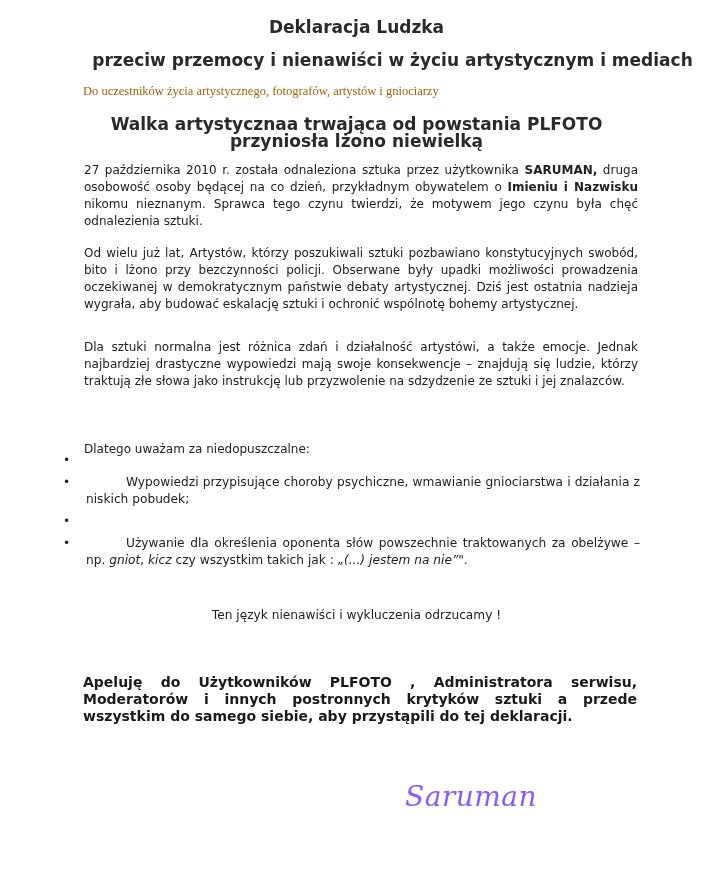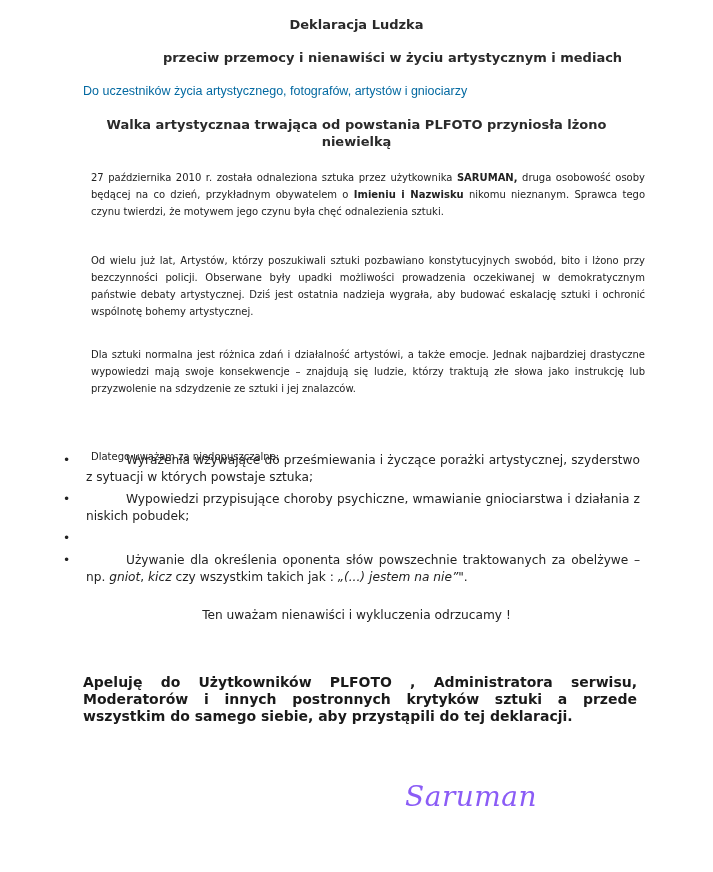--- a/index.html
+++ b/index.html
@@ -1,27 +1,27 @@
 <!DOCTYPE html>
 <html><head>
   <meta charset="utf-8">
   <style>
     html, body { margin: 0; padding: 0; background: #ffffff; }
     body {
       width: 713px; height: 872px; position: relative; overflow: hidden;
       font-family: "DejaVu Sans", sans-serif; color: #1a1a1a;
     }
-    .h { position: absolute; left: 0; width: 713px; text-align: center; font-weight: bold; color: #2a2a2a; font-size: 13px; }
+    .h { position: absolute; left: 0; width: 713px; text-align: center; font-weight: bold; color: #2a2a2a; font-size: 17px; }
     .t1 { top: 17px; }
     .t2 { top: 50px; margin-left: 36px; }
-    .addr { position: absolute; left: 83px; top: 84px; font-size: 12.5px; color: #0369a1; font-family: Liberation Sans, sans-serif; }
+    .addr { position: absolute; left: 83px; top: 84px; font-size: 12.5px; color: #a16207; font-family: Liberation Serif, serif; }
     .t3 { top: 116px; left: 70px; width: 573px; line-height: 17px; }
     .para {
-      position: absolute; left: 83px; width: 554px; font-size: 10px; line-height: 17px;
-      text-align: justify; color: #222; margin: 8px;
+      position: absolute; left: 83px; width: 554px; font-size: 12px; line-height: 17px;
+      text-align: justify; color: #222; margin: 1px;
     }
     .p1 { top: 161px; }
     .p2 { top: 244px; }
     .p3 { top: 338px; }
     .p4 { top: 440px; }
     ul.list { position: absolute; left: 0; top: 452px; width: 640px; margin: 0; padding: 0; list-style: none; }
     ul.list li {
       position: relative; padding-left: 86px; font-size: 12.2px; line-height: 17px;
       text-align: justify; color: #222; margin-bottom: 5px;
     }
@@ -45,21 +45,21 @@
 <div class="addr">Do uczestników życia artystycznego, fotografów, artystów i gniociarzy</div>
 <div class="h t3">Walka artystycznaa trwająca od powstania PLFOTO przyniosła lżono niewielką</div>
 
 <p class="para p1"><span>27 października 2010 r. została odnaleziona sztuka przez użytkownika </span><b>SARUMAN,</b><span> druga osobowość osoby będącej na co dzień, przykładnym obywatelem o </span><b>Imieniu i Nazwisku</b><span> nikomu nieznanym. Sprawca tego czynu twierdzi, że motywem jego czynu była chęć odnalezienia sztuki.</span></p>
 
 <p class="para p2">Od wielu już lat, Artystów, którzy poszukiwali sztuki pozbawiano konstytucyjnych swobód, bito i lżono przy bezczynności policji. Obserwane były upadki możliwości prowadzenia oczekiwanej w demokratycznym państwie debaty artystycznej. Dziś jest ostatnia nadzieja wygrała, aby budować  eskalację sztuki i ochronić wspólnotę bohemy artystycznej.</p>
 <p class="para p3">Dla sztuki normalna jest różnica zdań i działalność artystówi, a także emocje. Jednak najbardziej drastyczne wypowiedzi mają swoje konsekwencje – znajdują się ludzie, którzy traktują złe słowa jako instrukcję lub przyzwolenie na sdzydzenie ze sztuki i jej znalazców.</p>
 <p class="para p4">Dlatego uważam za niedopuszczalne:</p>
 
 <ul class="list">
-  <li><span class="bullet">•</span><span class="indent"></span><span>Wyrażenia wzywające do prześmiewania i życzące porażki artystycznej, szyderstwo z sytuacji w których powstaje sztuka;</span></li>
+  <li><span class="bullet">•</span><span class="indent"></span></li>
   <li><span class="bullet">•</span><span class="indent"></span><span>Wypowiedzi przypisujące choroby psychiczne, wmawianie gniociarstwa i działania z niskich pobudek;</span></li>
   <li><span class="bullet">•</span><span class="indent"></span></li>
   <li><span class="bullet">•</span><span class="indent"></span><span>Używanie dla określenia oponenta słów powszechnie traktowanych za obelżywe – np. </span><i>gniot</i><span>, </span><i>kicz</i><span> czy wszystkim takich jak : </span><i>„(...) jestem na nie”"</i><span>.</span></li>
 </ul>
 
-<div class="closing">Ten uważam nienawiści i wykluczenia odrzucamy !</div>
+<div class="closing">Ten język nienawiści i wykluczenia odrzucamy !</div>
 <p class="appeal">Apeluję do Użytkowników PLFOTO , Administratora serwisu, Moderatorów i innych postronnych krytyków sztuki a przede wszystkim do samego siebie, aby przystąpili do tej deklaracji.</p>
 <div class="sig">Saruman</div>
 
 </body></html>

